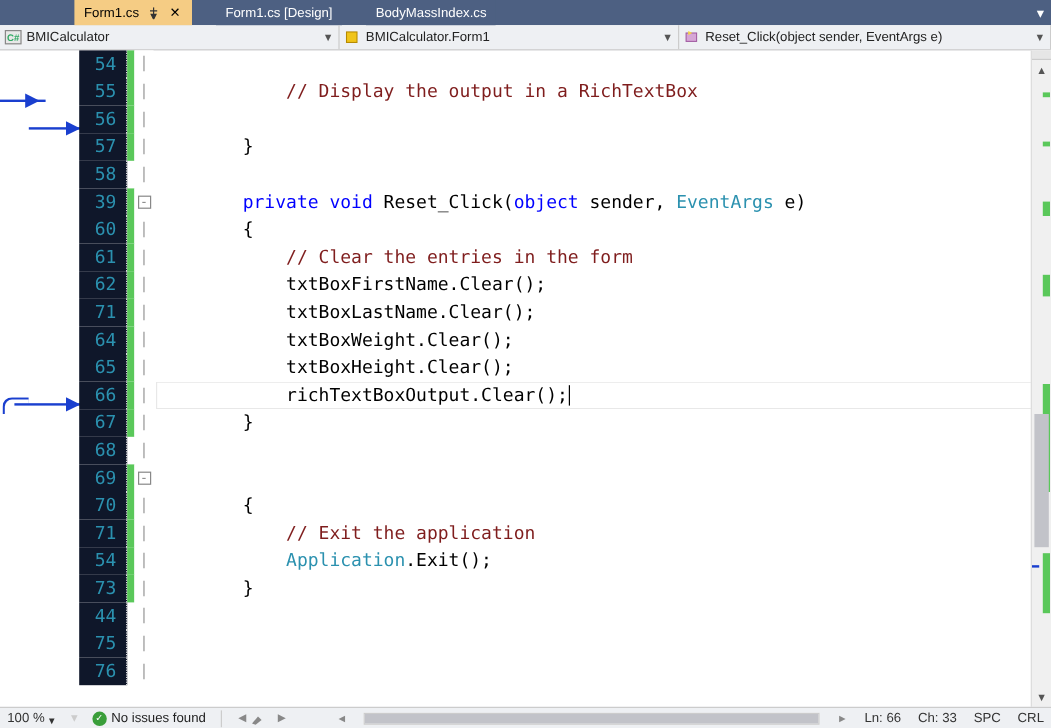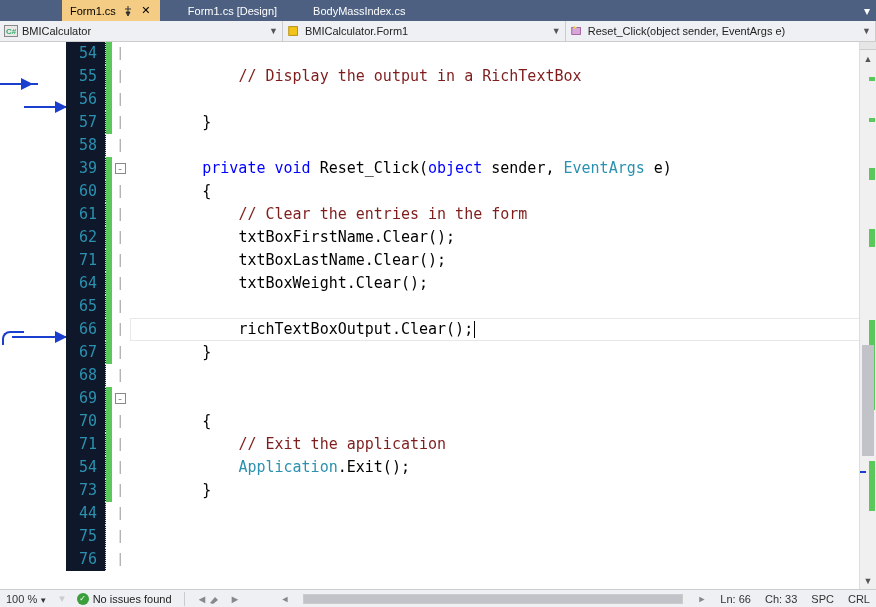--- a/index.html
+++ b/index.html
@@ -223,20 +223,21 @@
       <div class="code-col">            <span>txtBoxWeight.Clear();</span></div>
     </div>
     <div class="row">
       <div style="width:48px;"></div>
         <div class="breakpoint-col"></div>
       <div class="lineno-col">65</div>
       <div class="change-col">
           <span class="change-mark"></span>
         </div>
       <div class="fold-col">│</div>
+      <div class="code-col">            <span>txtBoxHeight.Clear();</span></div>
     </div>
     <div class="row" style="position:relative;">
       <div class="caret-line" style="left:130px;"></div>
       <div style="width:48px;"></div>
         <div class="breakpoint-col"></div>
       <div class="lineno-col">66</div>
       <div class="change-col">
           <span class="change-mark"></span>
         </div>
       <div class="fold-col">│</div>

